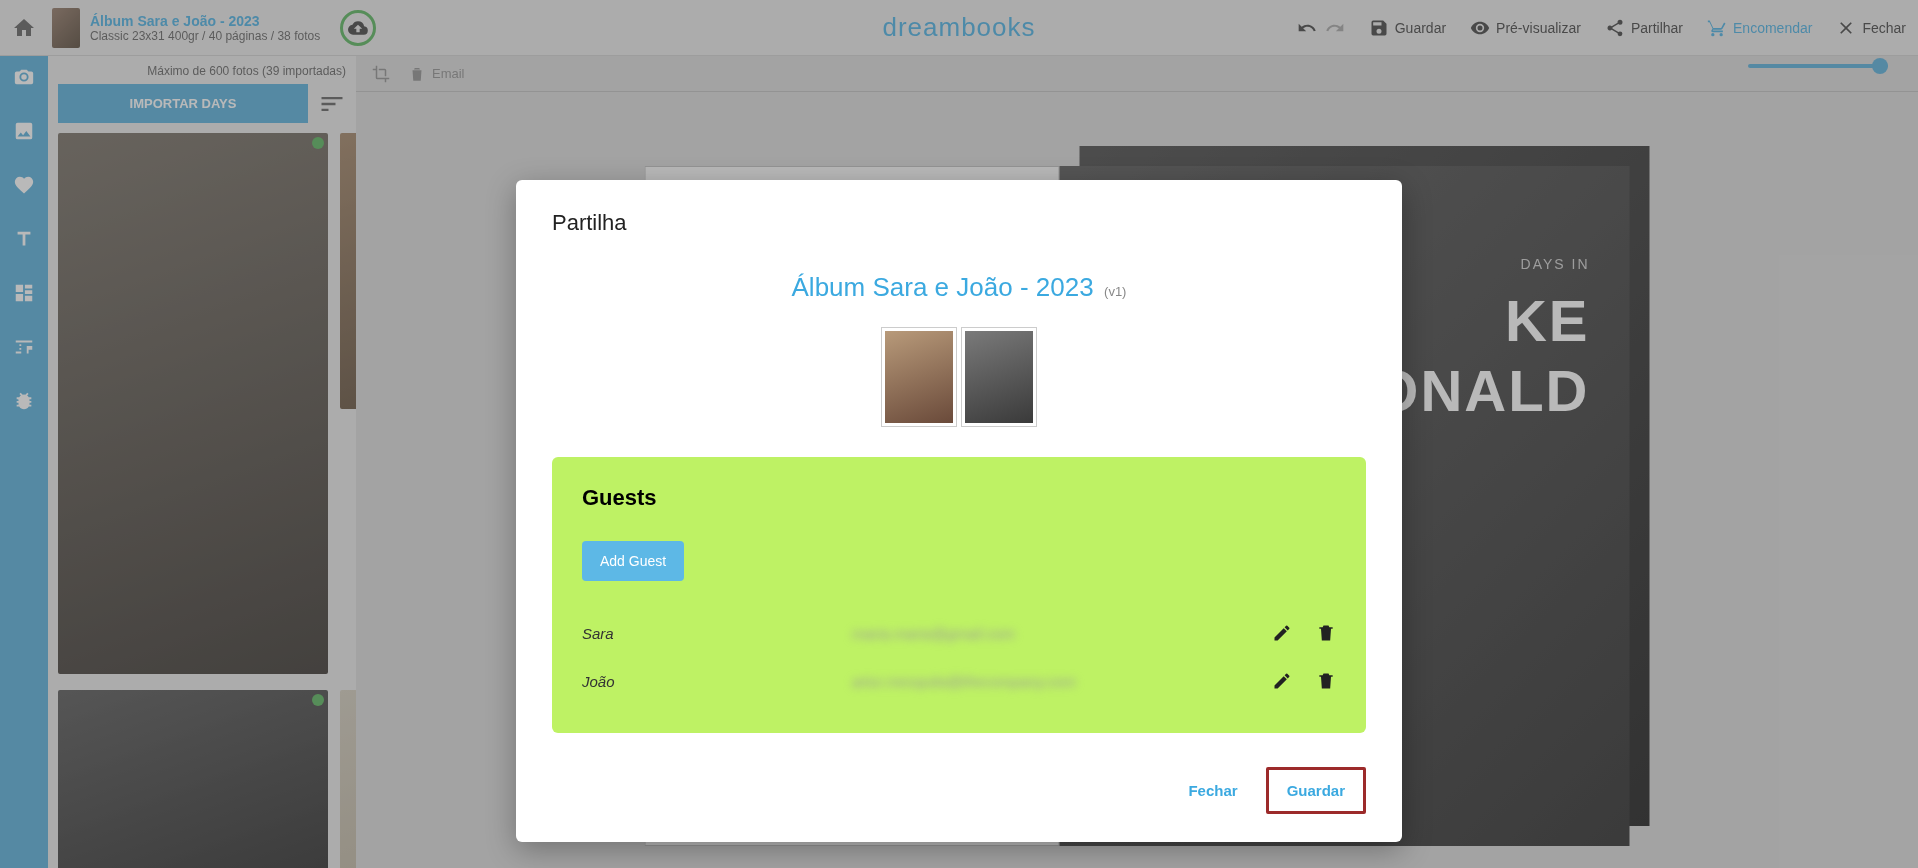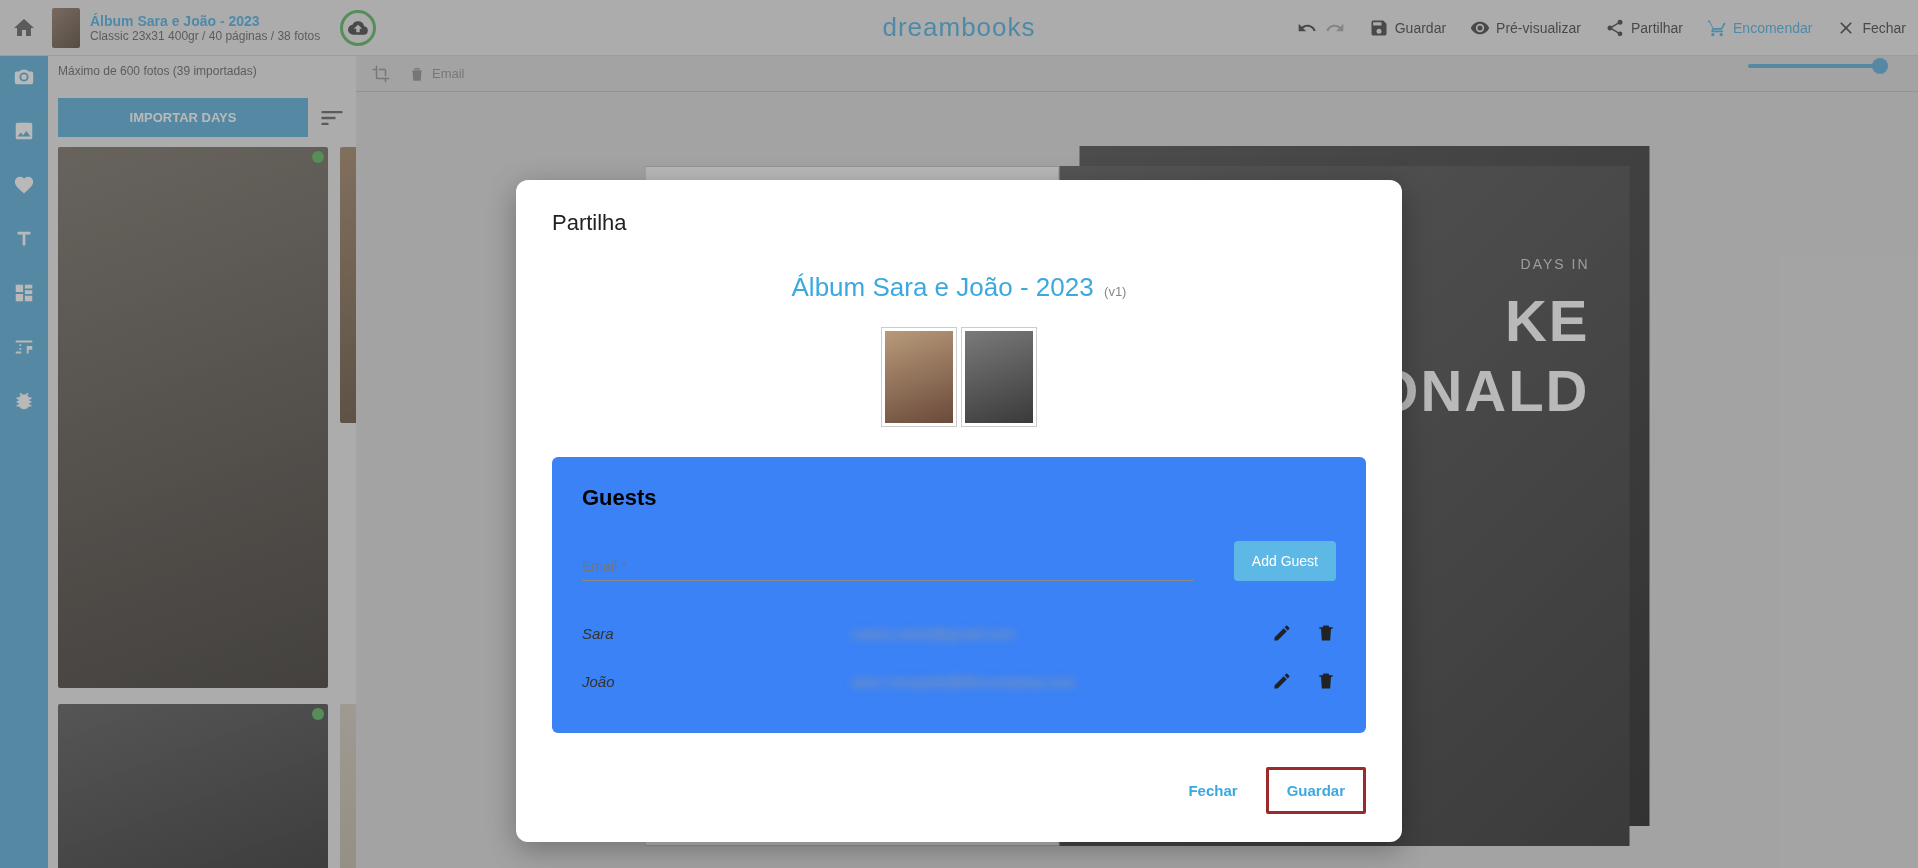--- a/index.html
+++ b/index.html
@@ -21,21 +21,21 @@
 .icon-btn { width: 20px; height: 20px; fill: currentColor; }
 .undo-redo { display: flex; gap: 8px; color: #333; }
 .undo-redo .redo { opacity: 0.4; }
 
 
 .leftrail { position: absolute; left: 0; top: 56px; width: 48px; height: calc(100% - 56px); background: #4aa8d8; display: flex; flex-direction: column; align-items: center; padding-top: 10px; gap: 32px; }
 .rail-icon { width: 22px; height: 22px; fill: #fff; cursor: pointer; }
 
 
 .photopanel { position: absolute; left: 48px; top: 56px; width: 308px; height: calc(100% - 56px); background: #e8e8e8; padding: 8px 10px; }
-.photo-count { font-size: 12px; color: #555; text-align: left; margin: 0 0 20px; }
+.photo-count { font-size: 12px; color: #555; text-align: right; margin: 0 0 6px; }
 .import-row { display: flex; align-items: center; gap: 10px; margin-bottom: 10px; }
 .import-btn { flex: 1; background: #4aa8d8; color: #fff; border: none; padding: 12px; font-size: 13px; font-weight: bold; cursor: pointer; }
 .sort-btn { width: 28px; height: 28px; fill: #555; }
 .thumbs { display: grid; grid-template-columns: 1fr 1fr; gap: 16px 12px; }
 .thumb { width: 100%; aspect-ratio: 1/1.4; background: #5a5a5a; position: relative; border-radius: 2px; }
 .thumb.t1 { background: linear-gradient(160deg,#6b6358,#2a2520); aspect-ratio: 1/2; }
 .thumb.t2 { background: linear-gradient(160deg,#9a7a5a,#3a2a1a); aspect-ratio: 1.4/1; }
 .thumb.t3 { background: linear-gradient(160deg,#4a4a4a,#1a1a1a); aspect-ratio: 1.4/1; }
 .thumb.t4 { background: linear-gradient(160deg,#cfc8b8,#8a7a5a); }
 .thumb .dot { position: absolute; top: 4px; right: 4px; width: 12px; height: 12px; background: #4caf50; border-radius: 50%; }
@@ -50,32 +50,32 @@
 
 .spread { position: absolute; top: 110px; left: 50%; transform: translateX(-50%); width: 985px; height: 680px; display: flex; }
 .page-left { width: 415px; background: #fff; border: 1px solid #bbb; }
 .page-right { width: 570px; position: relative; background: linear-gradient(135deg,#4a4a4a,#1a1a1a); }
 .page-right::after { content:''; position:absolute; right:-20px; top:-20px; width:100%; height:100%; background: linear-gradient(135deg,#3a3a3a,#0a0a0a); z-index:-1; }
 .page-right .covertext { position: absolute; right: 40px; top: 120px; color: #fff; font-size: 58px; font-weight: bold; text-align: right; line-height: 1.2; letter-spacing: 2px; }
 .page-right .coversub { position: absolute; right: 40px; top: 90px; color: #ccc; font-size: 14px; letter-spacing: 2px; }
 
 
 .overlay { position: absolute; inset: 0; background: rgba(100,100,100,0.45); display: flex; align-items: flex-start; justify-content: center; padding-top: 180px; }
-.modal { width: 886px; background: #fff; border-radius: 12px; padding: 30px 36px 28px; box-shadow: 0 8px 30px rgba(0,0,0,0.3); }
+.modal { width: 886px; background: #fff; border-radius: 6px; padding: 30px 36px 28px; box-shadow: 0 8px 30px rgba(0,0,0,0.3); }
 .modal-title { font-size: 22px; color: #222; margin-bottom: 36px; }
 .modal-album { text-align: center; }
 .modal-album-name { color: #3ba9e0; font-size: 26px; display: inline; }
 .modal-album-ver { color: #888; font-size: 13px; margin-left: 6px; }
 .preview-thumbs { display: flex; justify-content: center; gap: 4px; margin: 24px 0 30px; }
 .pthumb { width: 76px; height: 100px; border: 1px solid #ccc; padding: 3px; }
 .pthumb-inner { width: 100%; height: 100%; }
 .pt1 { background: linear-gradient(160deg,#b89a7a,#6a4a3a); }
 .pt2 { background: linear-gradient(160deg,#7a7a7a,#3a3a3a); }
 
-.guests-box { background: #3b82f6; border-radius: 6px; padding: 28px 30px; }
+.guests-box { background: #bef264; border-radius: 6px; padding: 28px 30px; }
 .guests-title { font-size: 22px; font-weight: bold; margin-bottom: 30px; }
 .guest-form { display: flex; align-items: flex-end; gap: 40px; margin-bottom: 28px; }
 .g-field { flex: 1; border: none; border-bottom: 1px solid #888; background: transparent; padding: 6px 0; font-size: 14px; outline: none; }
 .add-guest-btn { background: #5db8e6; color: #fff; border: none; padding: 12px 18px; font-size: 14px; font-weight: normal; border-radius: 4px; cursor: pointer; white-space: nowrap; }
 .guest-row { display: flex; align-items: center; padding: 14px 0; font-size: 15px; color: #333; font-style: italic; }
 .guest-name { width: 270px; }
 .guest-email { flex: 1; color: #999; filter: blur(4px); }
 .guest-actions { display: flex; gap: 24px; }
 .g-act { width: 20px; height: 20px; fill: #222; cursor: pointer; }
 
@@ -228,21 +228,20 @@
       <div class="pthumb">
           <div class="pthumb-inner pt1"></div>
         </div>
       <div class="pthumb">
           <div class="pthumb-inner pt2"></div>
         </div>
     </div>
     <div class="guests-box">
       <div class="guests-title">Guests</div>
       <div class="guest-form">
-        <input class="g-field" placeholder="Email *" style="">
         <button class="add-guest-btn">Add Guest</button>
       </div>
       <div class="guest-row">
         <div class="guest-name">Sara</div>
         <div class="guest-email">maria.maria@gmail.com</div>
         <div class="guest-actions">
           <svg class="g-act" viewBox="0 0 24 24">
               <path d="M3 17.25V21h3.75L17.81 9.94l-3.75-3.75L3 17.25zM20.71 7.04a1 1 0 0 0 0-1.41l-2.34-2.34a1 1 0 0 0-1.41 0l-1.83 1.83 3.75 3.75 1.83-1.83z"></path>
             </svg>
           <svg class="g-act" viewBox="0 0 24 24">

